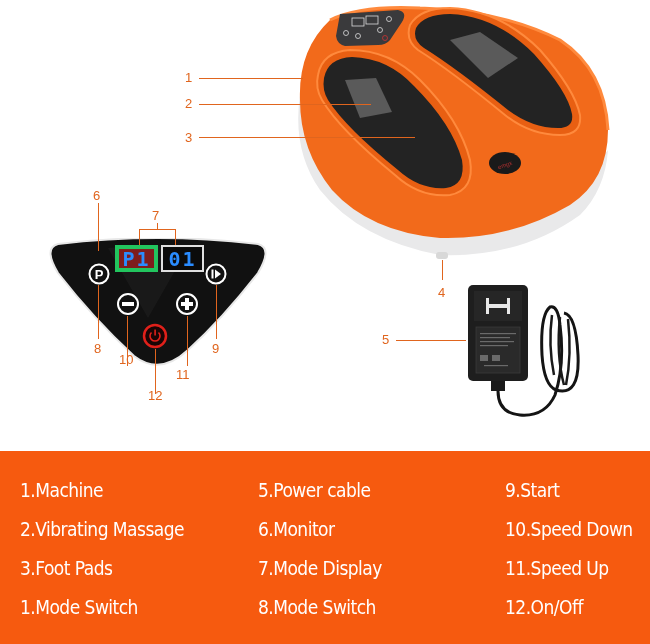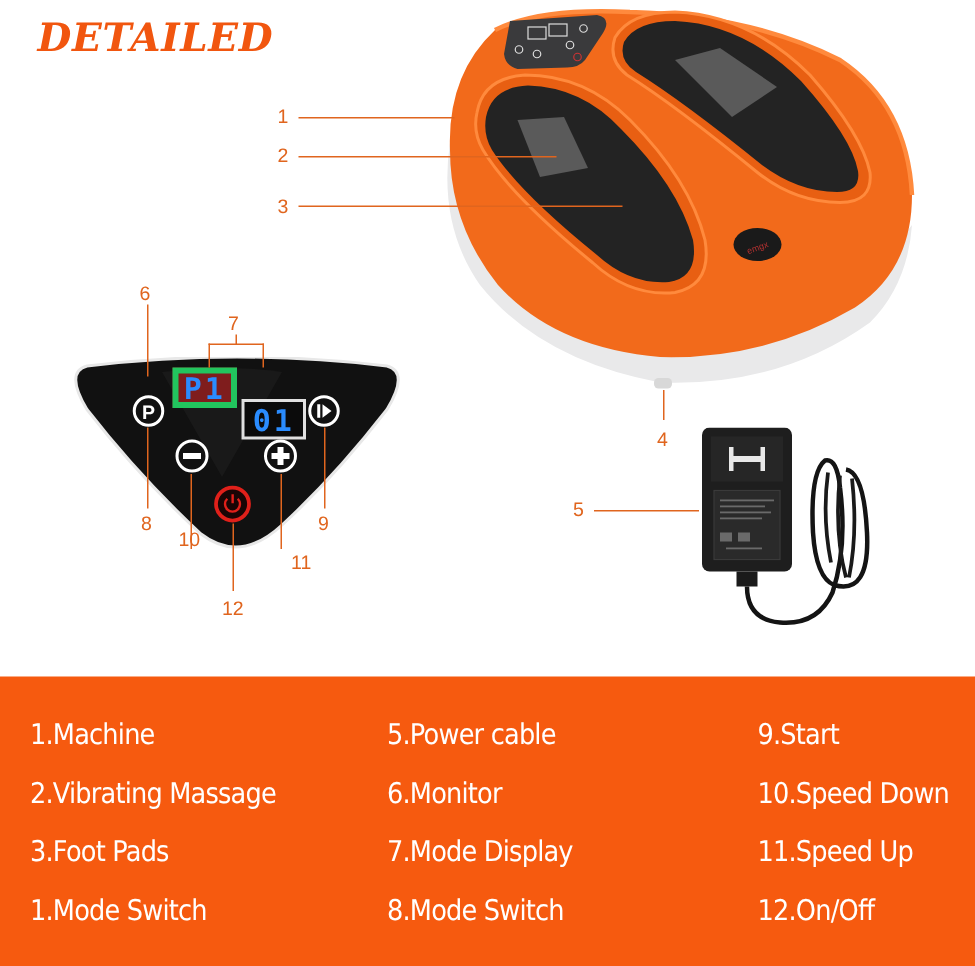--- a/index.html
+++ b/index.html
@@ -8,21 +8,20 @@
     .callout-num { position: absolute; color: #e0651e; font-size: 13px; font-family: "Liberation Sans", sans-serif; }
     .callout-line { position: absolute; background: #e0651e; }
     .figure { position: absolute; }
     .legend { position: absolute; left: 0; top: 451px; width: 650px; height: 193px; background: #f65a0f; }
     .legend-item { position: absolute; color: #ffffff; font-size: 19px; font-family: "DejaVu Sans", sans-serif; letter-spacing: -0.6px; white-space: nowrap; transform: scaleX(0.9); transform-origin: left center; }
   </style>
 </head>
 <body>
 
 <div class="headline">
-  <div>DETAILED</div>
 </div>
 
 <svg class="figure" style="left:270px;top:0;" width="360" height="270" viewBox="270 0 360 270">
 
   <path d="M300 95 Q292 150 320 190 Q360 240 440 255 Q520 258 580 215 Q605 190 608 150 L600 160 Q590 195 560 210 Q500 240 440 235 Q370 225 330 180 Q305 145 300 95 Z" fill="#e9e9ea"></path>
 
   <path d="M330 20 Q360 5 420 8 Q500 10 560 40 Q605 70 608 130 Q608 180 570 205 Q510 240 440 238 Q370 232 332 190 Q300 150 300 100 Q298 50 330 20 Z" fill="#f26a1b"></path>
   <path d="M330 20 Q360 5 420 8 Q500 10 560 40 Q605 70 608 130" fill="none" stroke="#ff8a3d" stroke-width="3"></path>
 
   <path d="M340 14 L398 10 Q408 12 402 22 L390 40 Q386 45 378 45 L345 46 Q337 44 336 36 Z" fill="#3a3a3c"></path>
@@ -83,21 +82,21 @@
 <div class="callout-line" style="left:396px;top:340px;width:70px;height:1px;"></div>
 
 <svg class="figure" style="left:48px;top:238px;" width="220" height="140" viewBox="0 0 220 140">
   <path d="M10 6 Q110 -6 210 6 Q225 10 210 35 Q175 80 140 112 Q112 138 86 118 Q45 80 10 35 Q-5 10 10 6 Z" fill="#111111" stroke="#e8e8e8" stroke-width="2"></path>
   <path d="M60 10 Q110 5 140 10 L100 80 Z" fill="#222" opacity="0.5"></path>
 </svg>
 
 <div style="position:absolute;left:115px;top:245px;width:43px;height:27px;border:4px solid #22c55e;background:#7f1d1d;box-sizing:border-box;display:flex;align-items:center;justify-content:center;">
   <span style="color:#2a8cff;font-family:'DejaVu Sans Mono',monospace;font-size:20px;font-weight:bold;letter-spacing:2px;">P1</span>
 </div>
-<div style="position:absolute;left:161px;top:245px;width:43px;height:27px;border:2px solid #e0e0e0;background:#0b0b0b;box-sizing:border-box;display:flex;align-items:center;justify-content:center;margin-top:21px;">
+<div style="position:absolute;left:161px;top:245px;width:43px;height:27px;border:2px solid #e0e0e0;background:#0b0b0b;box-sizing:border-box;display:flex;align-items:center;justify-content:center;">
   <span style="color:#2a8cff;font-family:'DejaVu Sans Mono',monospace;font-size:20px;font-weight:bold;letter-spacing:2px;">01</span>
 </div>
 
 <svg style="position:absolute;left:88px;top:263px;" width="22" height="22">
   <g>
       <circle cx="11" cy="11" r="9.5" fill="none" stroke="#fff" stroke-width="2"></circle>
       <text x="11" y="16" text-anchor="middle" font-size="13" font-weight="bold" fill="#fff" font-family="Liberation Sans, sans-serif">P</text>
     </g>
 </svg>
 <svg style="position:absolute;left:205px;top:263px;" width="22" height="22">
@@ -135,23 +134,23 @@
 <div class="callout-line" style="left:139px;top:229px;width:37px;height:1px;"></div>
 <div class="callout-line" style="left:139px;top:229px;width:1px;height:16px;"></div>
 <div class="callout-line" style="left:175px;top:229px;width:1px;height:16px;"></div>
 <div class="callout-line" style="left:98px;top:285px;width:1px;height:54px;"></div>
 <span class="callout-num" style="left:94px;top:341px;">8</span>
 <div class="callout-line" style="left:216px;top:285px;width:1px;height:54px;"></div>
 <span class="callout-num" style="left:212px;top:341px;">9</span>
 <div class="callout-line" style="left:127px;top:316px;width:1px;height:50px;"></div>
 <span class="callout-num" style="left:119px;top:352px;">10</span>
 <div class="callout-line" style="left:187px;top:316px;width:1px;height:50px;"></div>
-<span class="callout-num" style="left:194px;top:367px;">11</span>
+<span class="callout-num" style="left:176px;top:367px;">11</span>
 <div class="callout-line" style="left:155px;top:349px;width:1px;height:45px;"></div>
-<span class="callout-num" style="left:148px;top:398px;">12</span>
+<span class="callout-num" style="left:148px;top:388px;">12</span>
 
 <div class="legend">
   <span class="legend-item" style="left:20px;top:28px;">1.Machine</span>
   <span class="legend-item" style="left:20px;top:67px;">2.Vibrating Massage</span>
   <span class="legend-item" style="left:20px;top:106px;">3.Foot Pads</span>
   <span class="legend-item" style="left:20px;top:145px;">1.Mode Switch</span>
   <span class="legend-item" style="left:258px;top:28px;">5.Power cable</span>
   <span class="legend-item" style="left:258px;top:67px;">6.Monitor</span>
   <span class="legend-item" style="left:258px;top:106px;">7.Mode Display</span>
   <span class="legend-item" style="left:258px;top:145px;">8.Mode Switch</span>

